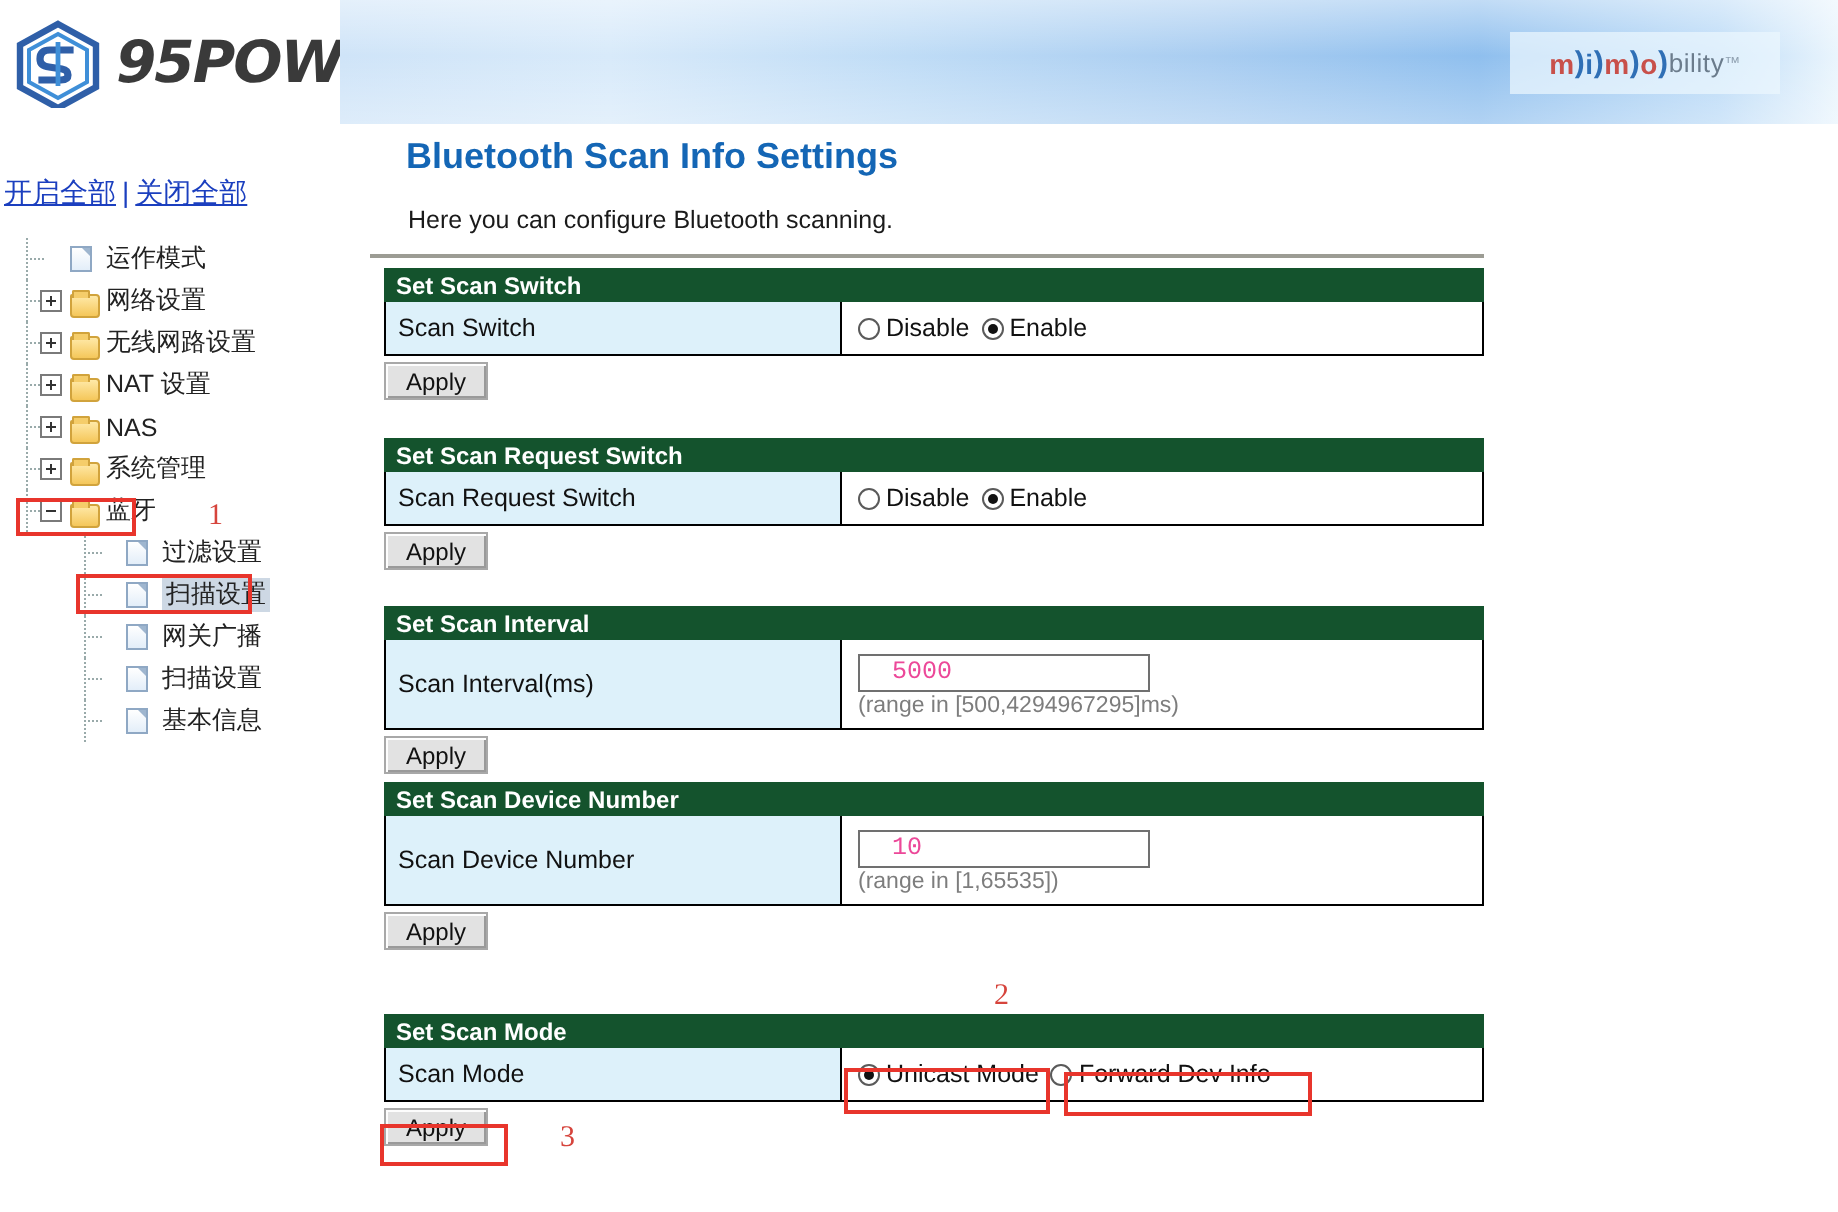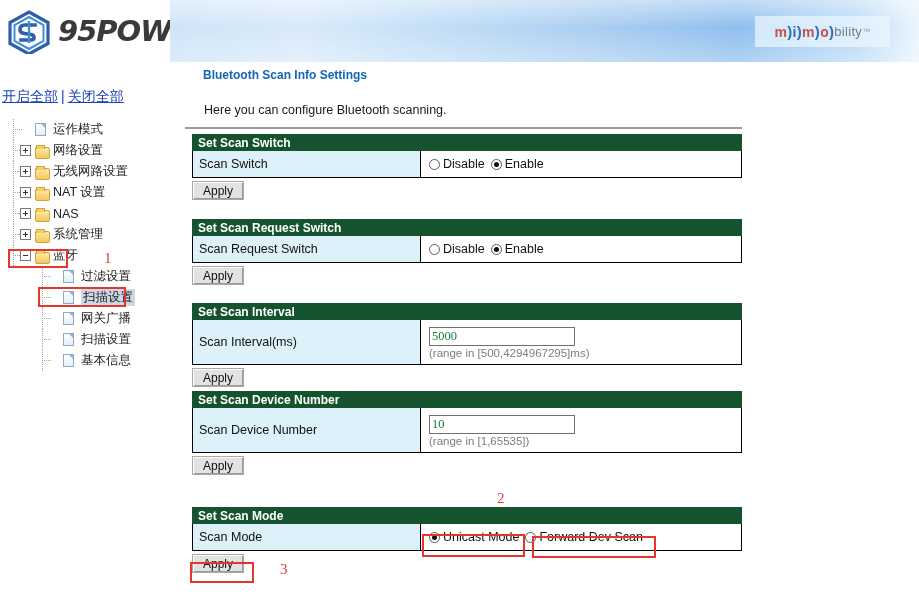--- a/index.html
+++ b/index.html
@@ -142,21 +142,21 @@
   .ico-page::after {
     content:""; position:absolute; right:0; top:0;
     border-left:4px solid transparent; border-top:4px solid #9fb6cf;
   }
   .sel-label { background: #cdd8e4; padding: 0 2px; }
 
   
   .main { position: absolute; left: 170px; top: 62px; width: 749px; height: 544px; background:#fff; }
   .page-title {
     position: absolute; left: 33px; top: 6px;
-    font-size: 12px; font-weight: bold; color: #1466b5;
+    font-size: 18px; font-weight: bold; color: #1466b5;
     font-family: "Liberation Sans", sans-serif;
   }
   .page-desc {
     position: absolute; left: 34px; top: 41px;
     font-size: 12.5px; color: #1a1a1a;
   }
   .hr {
     position: absolute; left: 15px; top: 65px;
     width: 557px; height: 2px; background: #9c9c94;
   }
@@ -199,24 +199,24 @@
     border: 1px solid #5a5a5a; background: #fff;
     margin-right: 3px; position: relative; flex: none;
   }
   .radio.on::after {
     content:""; position:absolute; left:2px; top:2px;
     width:5px; height:5px; border-radius:50%; background:#111;
   }
   .txtinput {
     width: 146px; height: 19px;
     border: 1px solid #707070;
-    font-size: 12.5px; color: #15803d;
-    padding: 0 2px; line-height: 18px;
-    background: #ffffff;
-    font-family: Liberation Serif, serif;
+    font-size: 12.5px; color: #ec4899;
+    padding: 0 16px; line-height: 18px;
+    background: #ffffff;
+    font-family: Liberation Mono, monospace;
   }
   .hint { font-size: 11.5px; color: #7d7d7d; margin-top: 1px; }
   .apply {
     margin-top: 3px; margin-left: 0px;
     width: 52px; height: 19px;
     background: #e2e2e2;
     border: 1px solid #a8a8a8;
     box-shadow: inset 1px 1px 0 #fdfdfd, inset -1px -1px 0 #9a9a9a;
     font-size: 12px; color: #111;
     display: flex; align-items: center; justify-content: center;
@@ -449,21 +449,21 @@
           <div class="sec-head">Set Scan Mode</div>
           <div class="sec-row">
             <div class="cell-label">Scan Mode</div>
             <div class="cell-value">
               <label class="radio-wrap">
                 <span class="radio on"></span>
                 <span>Unicast Mode</span>
               </label>
               <label class="radio-wrap">
                 <span class="radio"></span>
-                <span>Forward Dev Scan</span>
+                <span>Forward Dev Info</span>
               </label>
             </div>
           </div>
           <div class="apply">Apply</div>
         </div>
       </div>
   </div>
 
   <div class="redbox" style="left:8px; top:249px; width:60px; height:19px;"></div>
   <div class="rednum" style="left:104px; top:250px;">1</div>

